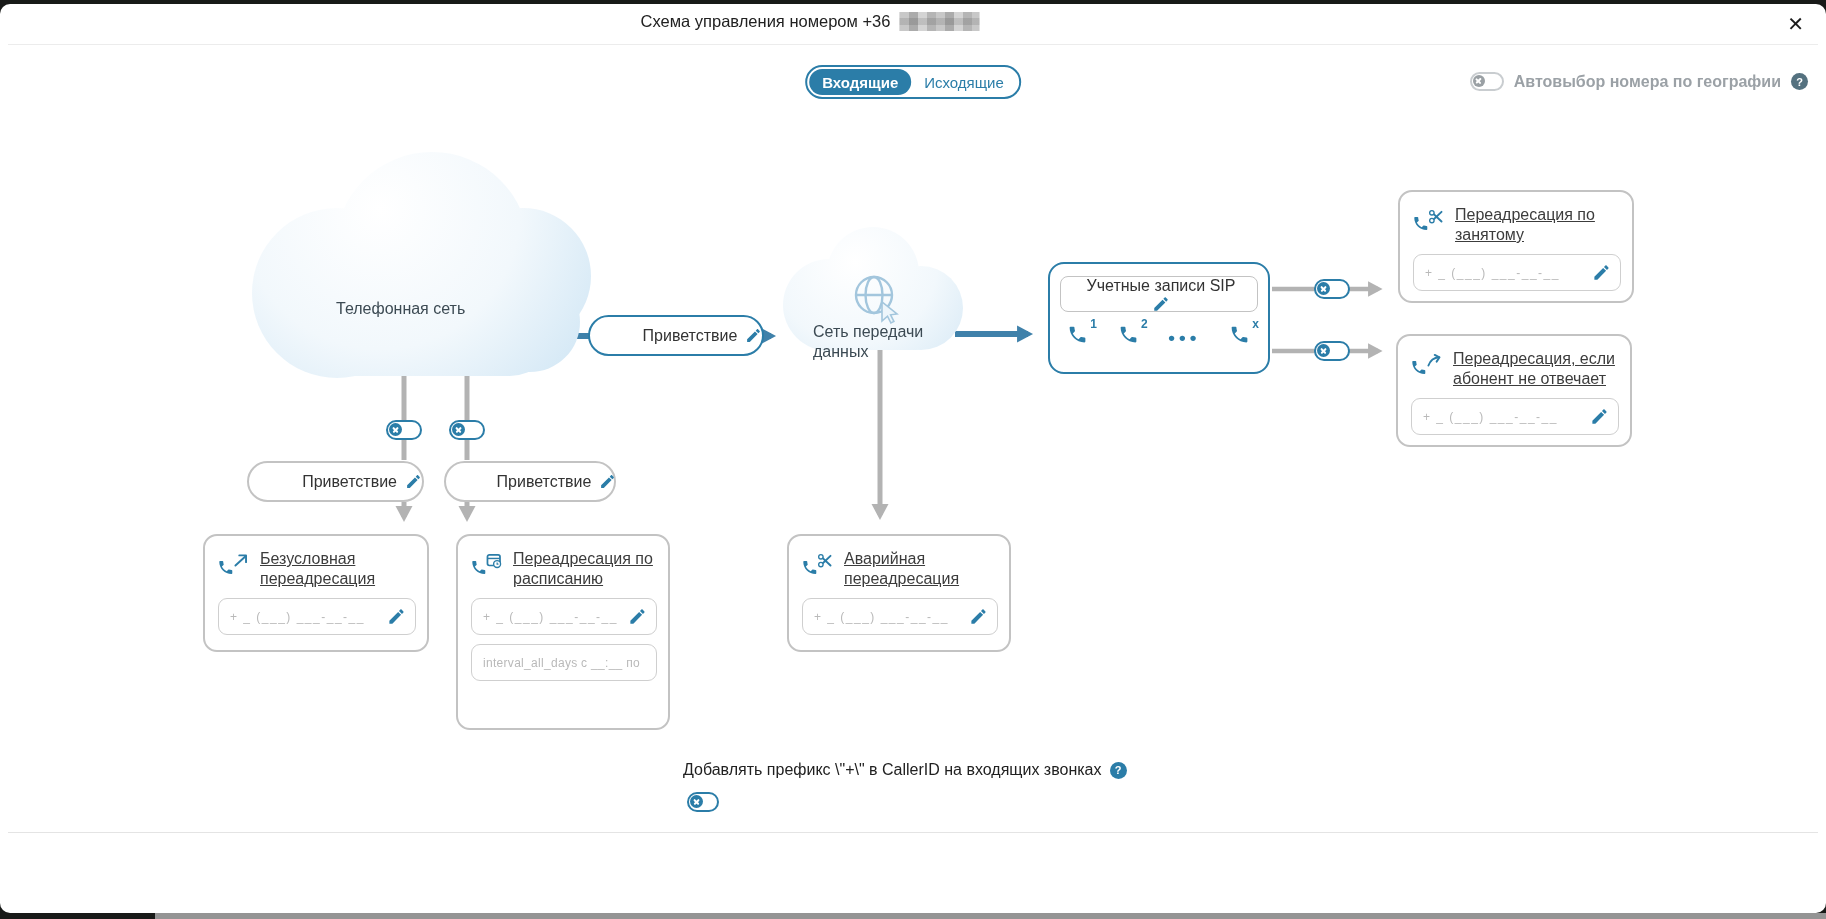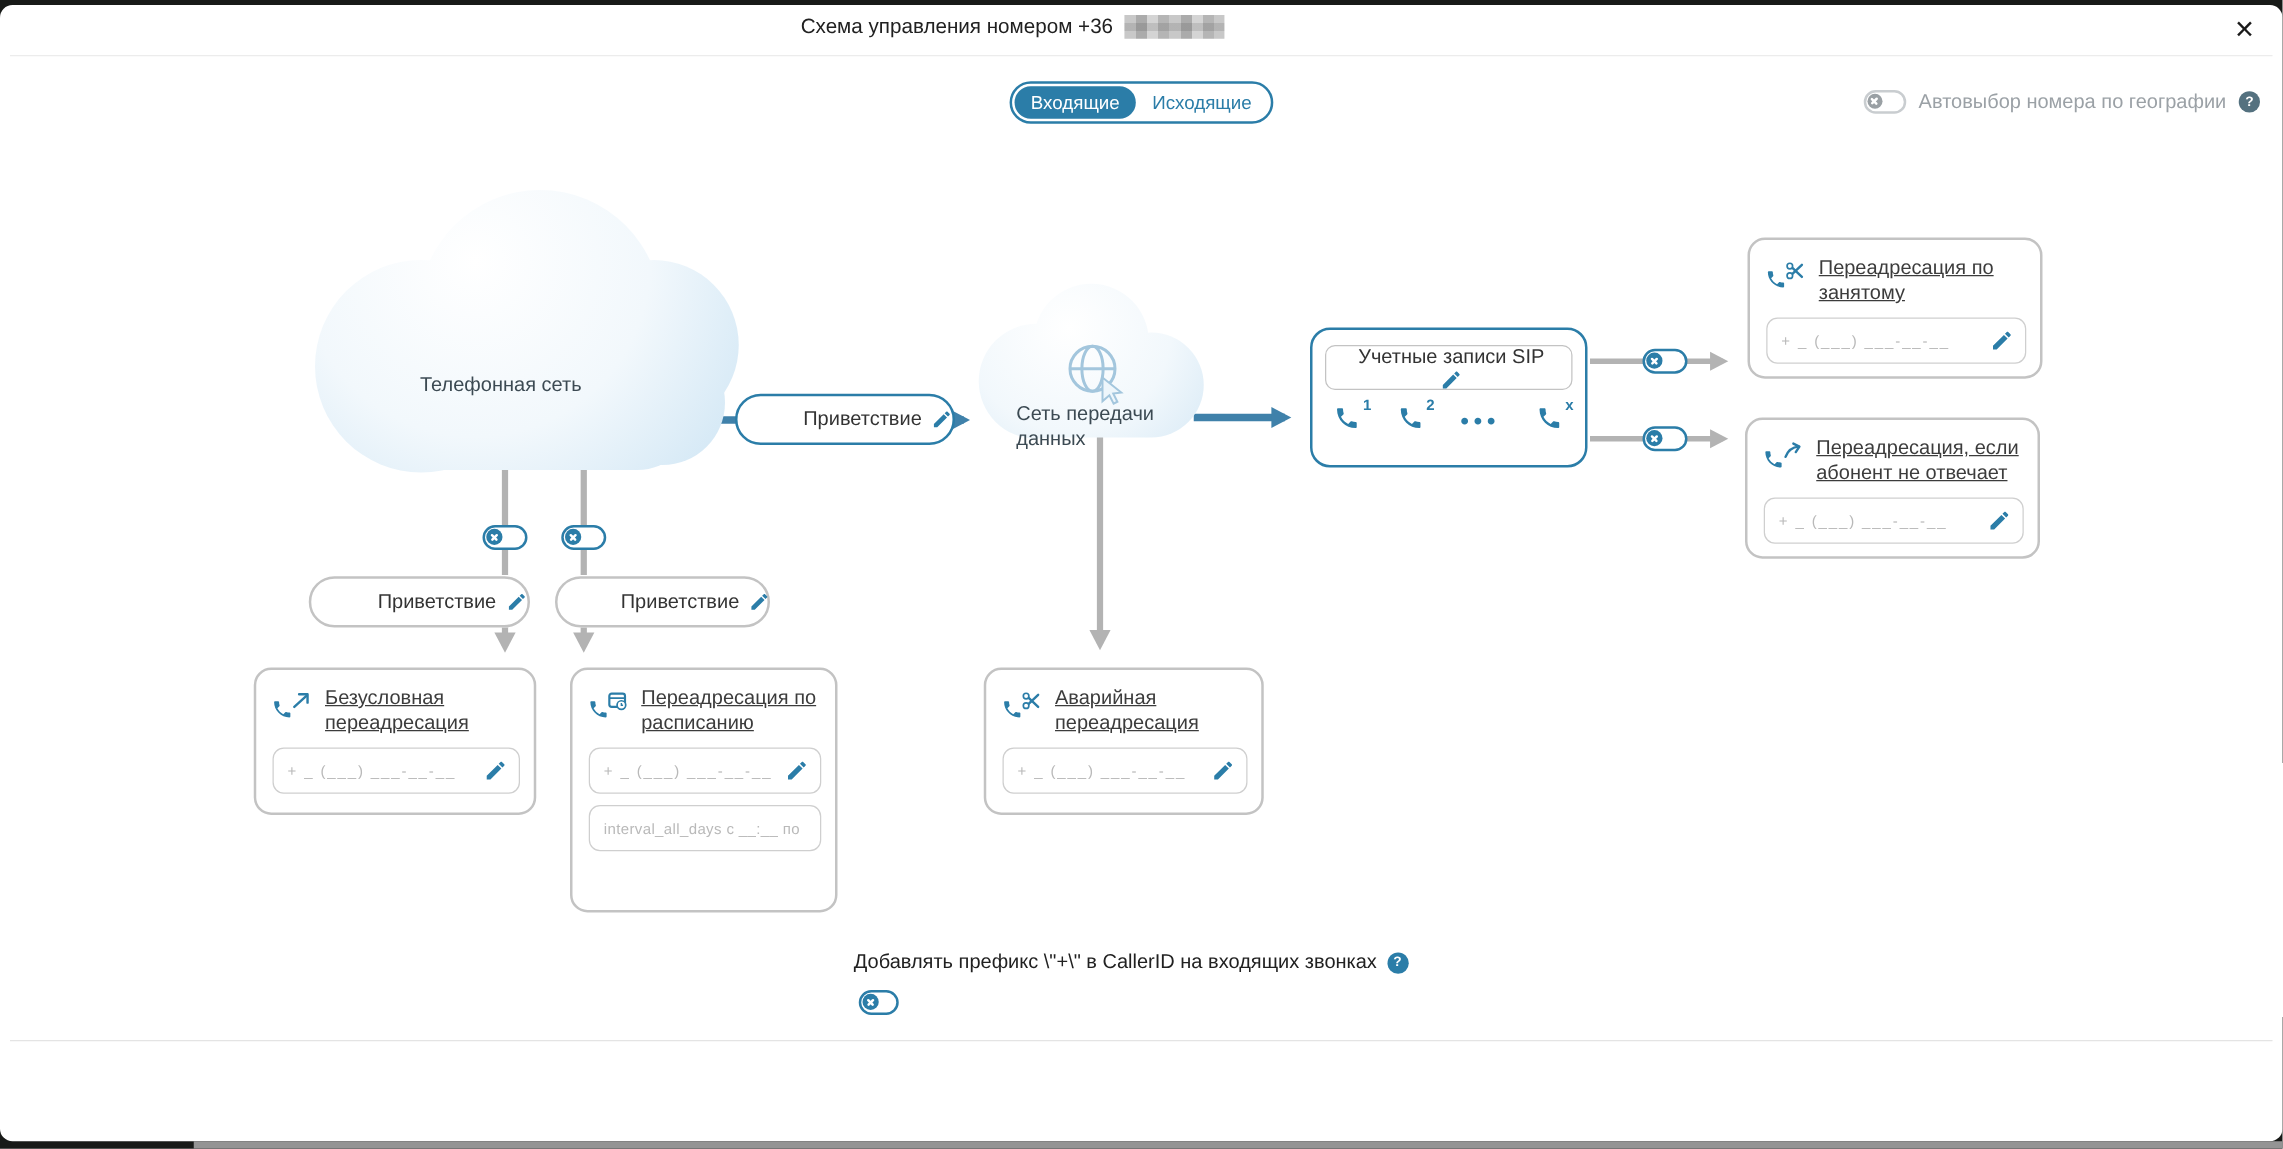--- a/index.html
+++ b/index.html
@@ -17,25 +17,25 @@
        repeating-linear-gradient(0deg,rgba(255,255,255,.35) 0 6px,rgba(0,0,0,.10) 6px 13px);
      background-blend-mode:multiply; }
   .close-btn { position:absolute; top:6px; right:22px; font-size:20px; color:#1a1a1a; cursor:pointer; line-height:28px; }
   .hdr-divider { position:absolute; top:40px; left:8px; right:8px; height:1px; background:#ececec; }
   .bottom-divider { position:absolute; top:828px; left:8px; right:8px; height:1px; background:#e4e4e4; }
 
   
   .tabs { position:absolute; top:61px; left:50%; transform:translateX(-50%); height:34px; background:#fff;
           border:2px solid #2b7da8; border-radius:18px; display:flex; align-items:center; padding:2px; }
   .tab { height:26px; display:flex; align-items:center; padding:0 13px; font-size:15px; color:#2b7da8; border-radius:14px; cursor:pointer; }
-  .tab.active { background:#2b7da8; color:#fff; font-weight:normal; }
+  .tab.active { background:#2b7da8; color:#fff; font-weight:bold; }
 
   
   .geo { position:absolute; top:68px; right:18px; display:flex; align-items:center; gap:10px; }
-  .geo-label { font-size:16px; color:#9ba1a6; }
+  .geo-label { font-size:16px; color:#9ba1a6;font-weight:bold; }
 
   
   .ltoggle { position:absolute; width:36px; height:20px; background:#fff; border:2px solid #2b7da8; border-radius:11px; cursor:pointer; }
   .gtoggle { position:relative; width:34px; height:19px; background:#fff; border:2px solid #c9cdd0; border-radius:10px; cursor:pointer; }
   .knob { position:absolute; left:1px; top:1px; width:13px; height:13px; border-radius:50%; background:#2b7da8; }
   .gtoggle .knob { background:#9aa0a4; width:12px; height:12px; }
   .knob::before,.knob::after { content:""; position:absolute; left:3px; top:5.8px; width:7px; height:1.6px; background:#fff; border-radius:1px; }
   .gtoggle .knob::before,.gtoggle .knob::after { left:2.6px; top:5.3px; width:6.5px; }
   .knob::before { transform:rotate(45deg); } .knob::after { transform:rotate(-45deg); }
 

